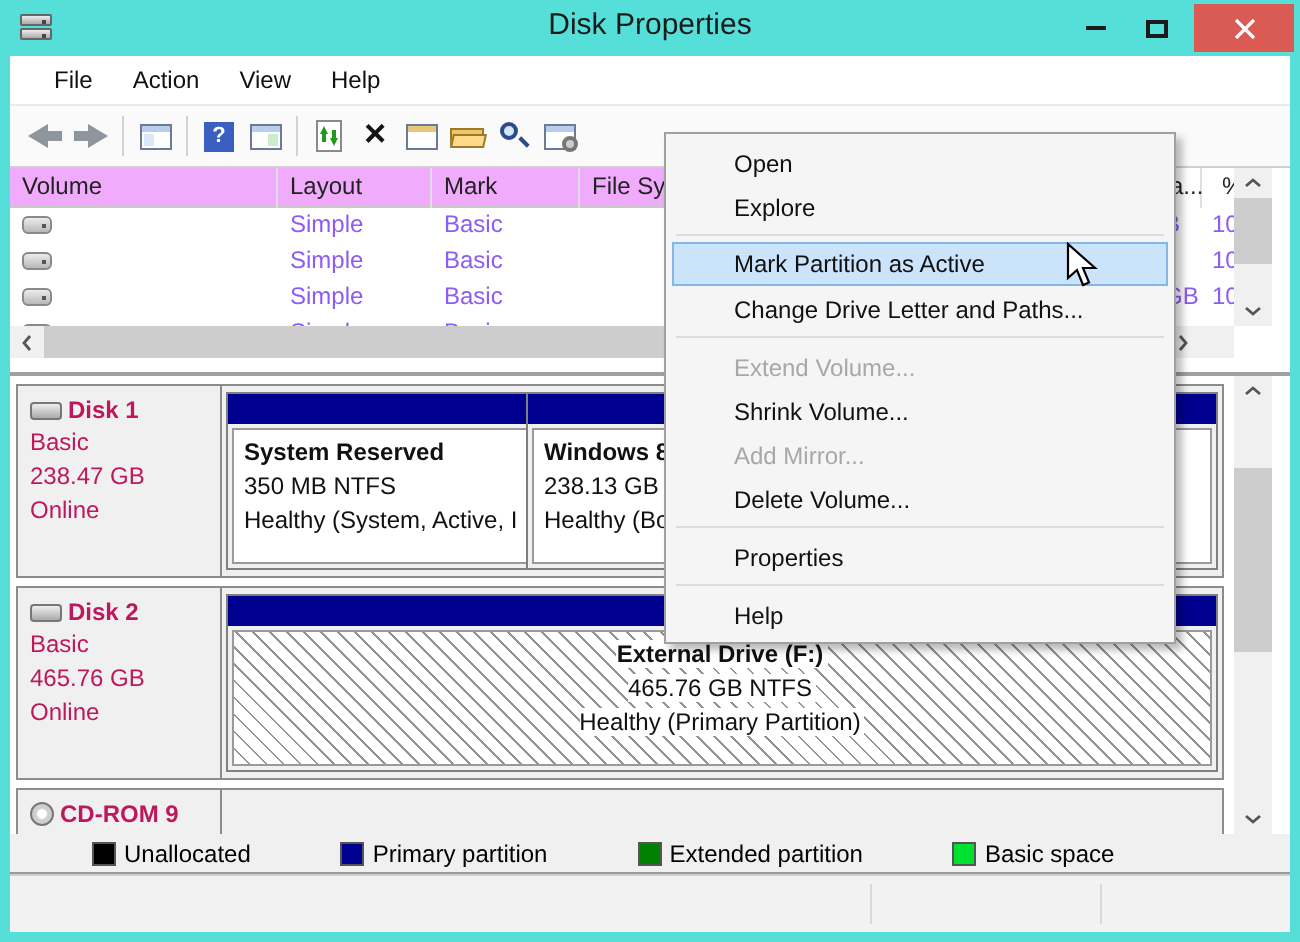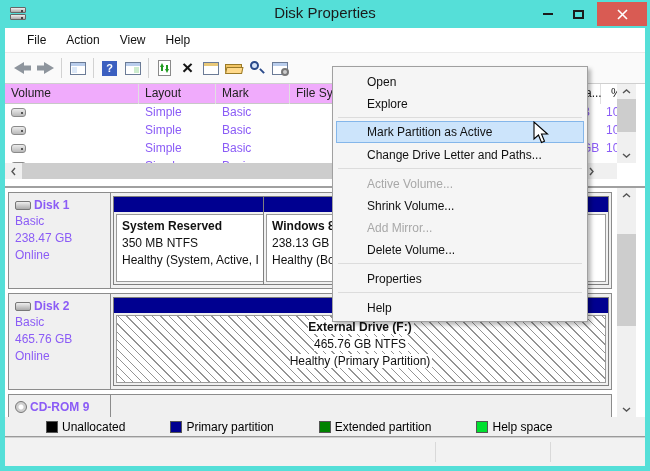--- a/index.html
+++ b/index.html
@@ -86,21 +86,21 @@
   .vscroll .down { left:0; bottom:0; width:19px; height:15px; }
 
   .splitter { position:absolute; left:0; top:151px; width:640px; height:9px; background:#fff; border-bottom:2px solid #a0a0a0; }
 
   
   .diskpane { position:absolute; left:0; top:160px; width:612px; height:229px; background:#fff; overflow:hidden; }
   .diskrow { position:absolute; left:3px; width:604px; background:#f0f0f0; border:1px solid #8c8c8c; display:flex; }
   .row-disk1 { top:4px; height:97px; }
   .row-disk2 { top:105px; height:97px; }
   .row-cdrom { top:206px; height:60px; }
-  .disklabel { width:102px; border-right:1px solid #8c8c8c; padding:5px 6px; font-size:12px; color:#8b5cf6; }
+  .disklabel { width:102px; border-right:1px solid #8c8c8c; padding:5px 6px; font-size:12px; color:#be185d; }
   .dname { font-weight:bold; display:flex; align-items:center; gap:3px; white-space:nowrap; }
   .dline { margin-top:2px; line-height:15px; }
   .disk-ico { width:16px; height:9px; border:1px solid #777; border-radius:2px; background:linear-gradient(#eee,#aaa); flex:0 0 auto; }
   .cd-ico { width:12px; height:12px; border:1px solid #777; border-radius:50%; background:radial-gradient(circle, #fff 0 2px, #cfcfcf 3px); flex:0 0 auto; }
   .diskgraph { position:relative; flex:1; }
   .part { position:absolute; top:3px; bottom:3px; border:1px solid #7f7f7f; background:#f0f0f0; overflow:hidden; }
   .p1-d1 { left:2px; width:168px; }
   .p2-d1 { left:152px; right:2px; }
   .p1-d2 { left:2px; right:2px; }
   .pbar { position:absolute; left:0; top:0; right:0; height:15px; }
@@ -386,38 +386,38 @@
       <div class="litem">
         <div class="lsq" style="background: rgb(0, 0, 144);"></div>
         <span>Primary partition</span>
       </div>
       <div class="litem">
         <div class="lsq" style="background: rgb(0, 130, 0);"></div>
         <span>Extended partition</span>
       </div>
       <div class="litem">
         <div class="lsq" style="background: rgb(0, 224, 48);"></div>
-        <span>Help space</span>
+        <span>Basic space</span>
       </div>
     </div>
 
     <div class="statusbar">
       <div class="sdiv" style="left:430px"></div>
       <div class="sdiv" style="left:545px"></div>
     </div>
   </div>
 
   <div class="ctxmenu">
     <div class="mi">Open</div>
     <div class="mi">Explore</div>
     <div class="msep"></div>
     <div class="mi hl">Mark Partition as Active</div>
     <div class="mi">Change Drive Letter and Paths...</div>
     <div class="msep"></div>
-    <div class="mi dis">Active Volume...</div>
+    <div class="mi dis">Extend Volume...</div>
     <div class="mi">Shrink Volume...</div>
     <div class="mi dis">Add Mirror...</div>
     <div class="mi">Delete Volume...</div>
     <div class="msep"></div>
     <div class="mi">Properties</div>
     <div class="msep"></div>
     <div class="mi">Help</div>
   </div>
 
   <div class="cursor">

